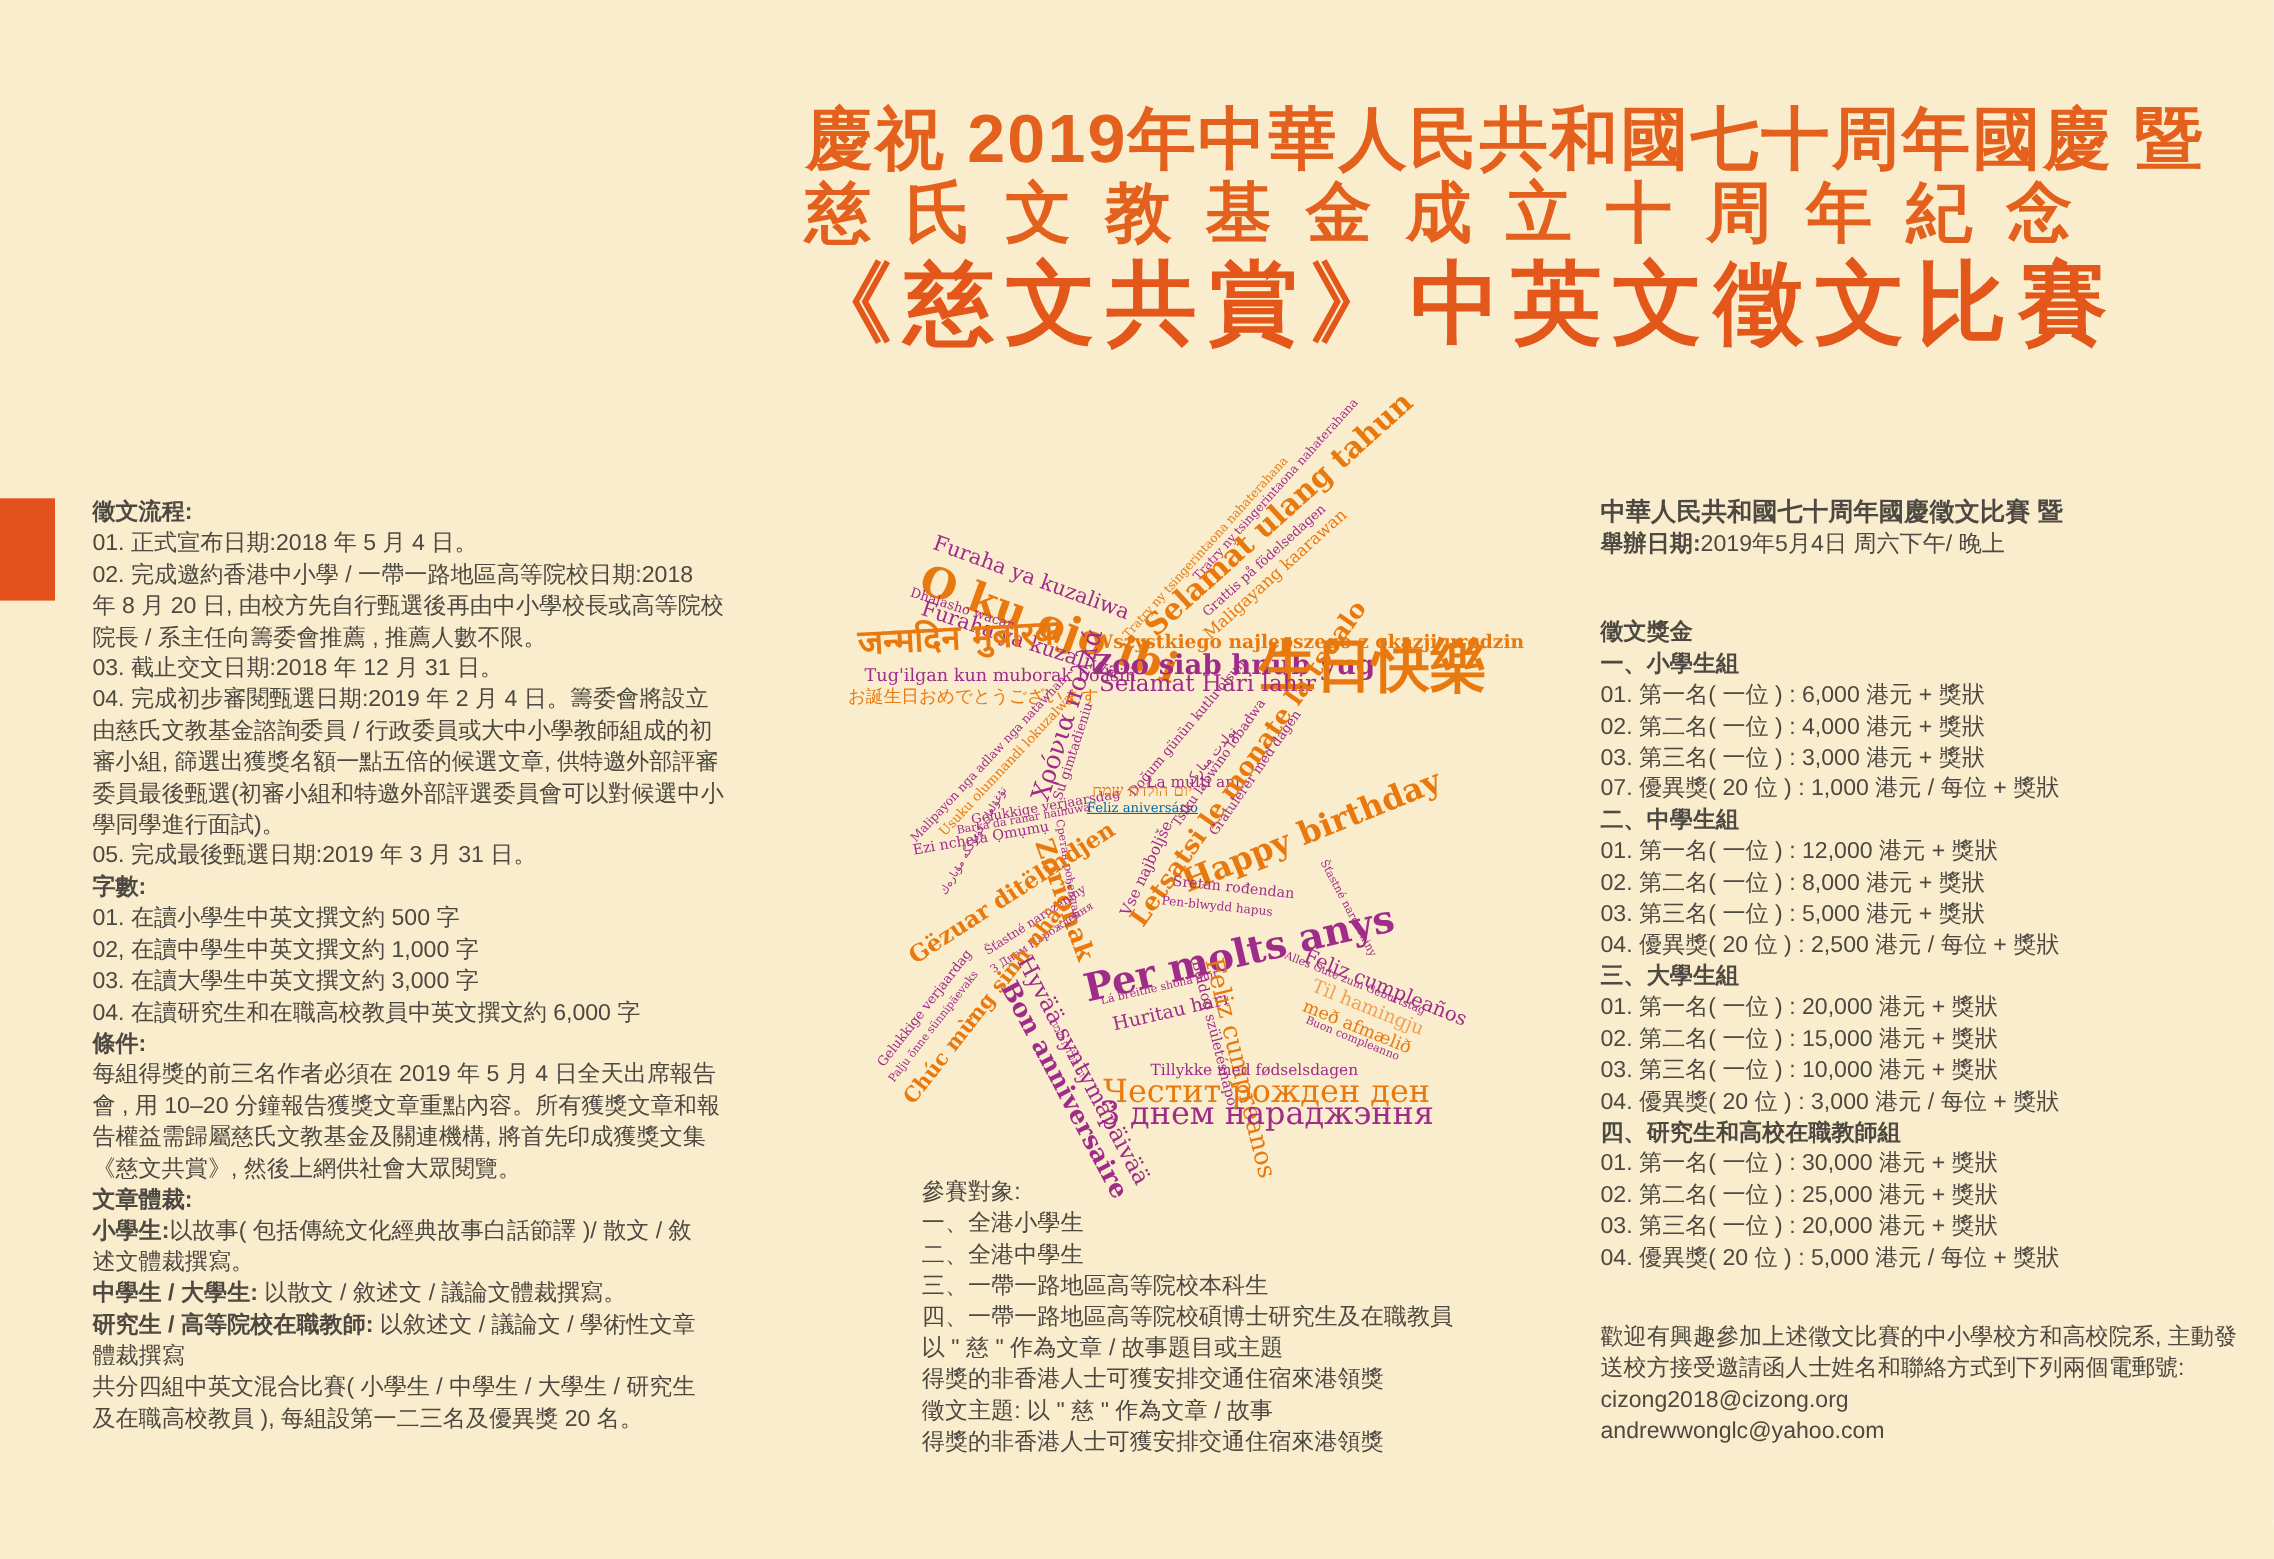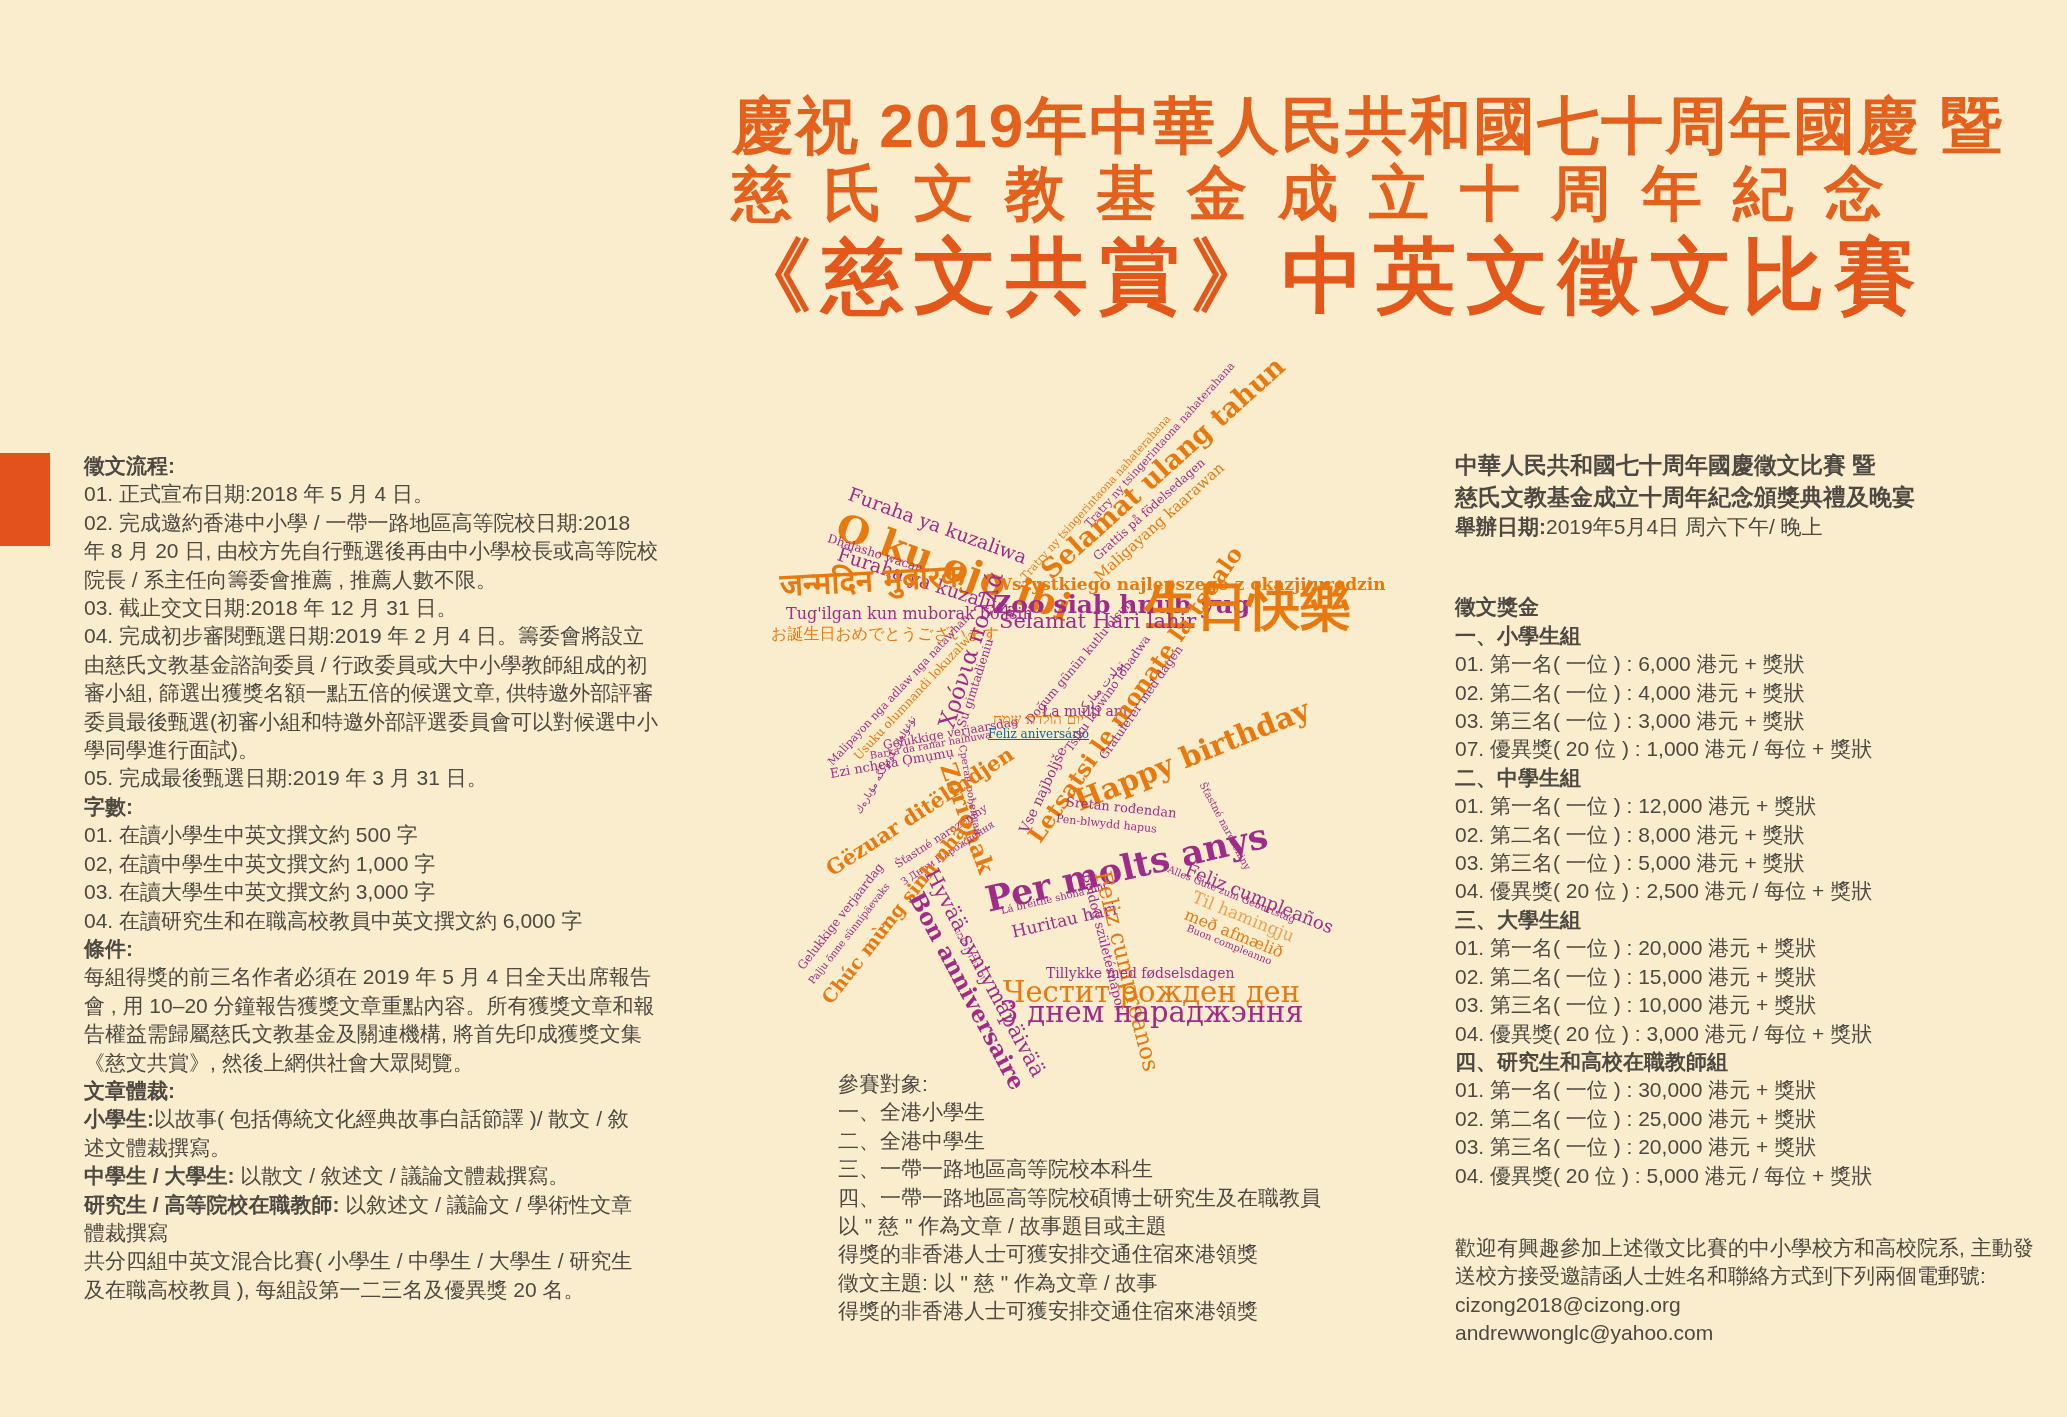--- a/index.html
+++ b/index.html
@@ -170,21 +170,20 @@
       <div class="line"><span>三、一帶一路地區高等院校本科生</span></div>
       <div class="line"><span>四、一帶一路地區高等院校碩博士研究生及在職教員</span></div>
       <div class="line"><span>以 " 慈 " 作為文章 / 故事題目或主題</span></div>
       <div class="line"><span>得獎的非香港人士可獲安排交通住宿來港領獎</span></div>
       <div class="line"><span>徵文主題:  以 " 慈 " 作為文章 / 故事</span></div>
       <div class="line"><span>得獎的非香港人士可獲安排交通住宿來港領獎</span></div>
     </div>
 
   <div class="col col-right">
       <div class="line rc-head"><span class="bold">中華人民共和國七十周年國慶徵文比賽 暨</span></div>
-      <div class="line rc-head"><span class="bold">慈氏文教基金成立十周年紀念頒獎典禮及晚宴</span></div>
       <div class="line rc-head-date"><span class="bold">舉辦日期:</span><span>2019年5月4日  周六下午/ 晚上</span></div>
       <div class="gap" style="height: 52px;"></div>
       <div class="line"><span class="bold">徵文獎金</span></div>
       <div class="line"><span class="bold">一、小學生組</span></div>
       <div class="line"><span>01. 第一名( 一位 ) : 6,000 港元 + 獎狀</span></div>
       <div class="line"><span>02. 第二名( 一位 ) : 4,000 港元 + 獎狀</span></div>
       <div class="line"><span>03. 第三名( 一位 ) : 3,000 港元 + 獎狀</span></div>
       <div class="line"><span>07. 優異獎( 20 位 ) : 1,000 港元 / 每位  + 獎狀</span></div>
       <div class="line"><span class="bold">二、中學生組</span></div>
       <div class="line"><span>01. 第一名( 一位 ) : 12,000 港元 + 獎狀</span></div>

